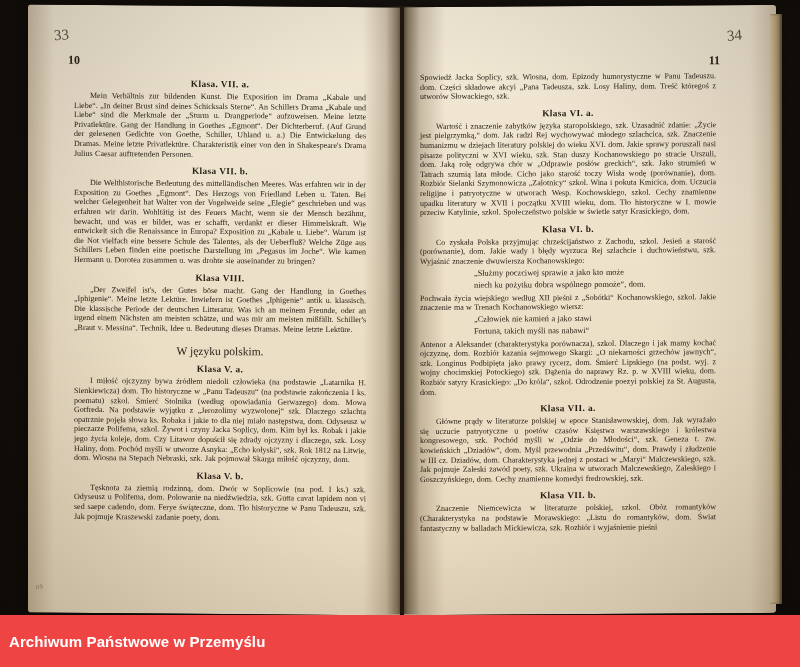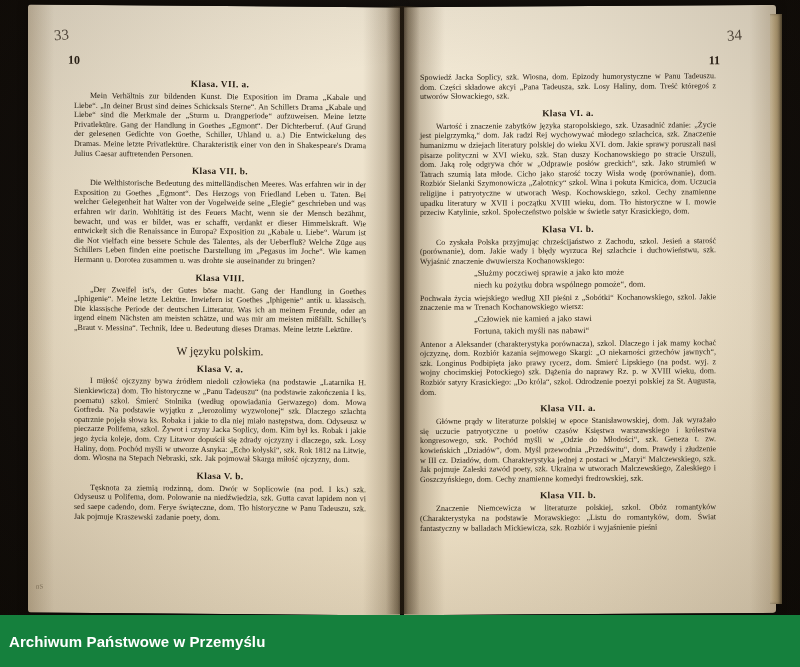--- a/index.html
+++ b/index.html
@@ -140,21 +140,21 @@
   #grain {
     position:absolute; inset:0; pointer-events:none;
     background:
       radial-gradient(ellipse at 50% 45%, rgba(0,0,0,0) 45%, rgba(40,26,10,.22) 100%);
   }
 
   
   #watermark-bar {
     position:absolute;
     left:0; right:0; bottom:0; height:52px;
-    background:#15803d;
+    background:#ef4444;
     display:flex; align-items:center;
   }
   #watermark-text {
     color:#fff;
     font-family:"Liberation Sans", sans-serif;
     font-weight:bold;
     font-size:15px;
     padding-left:9px;
     letter-spacing:.1px;
   }

